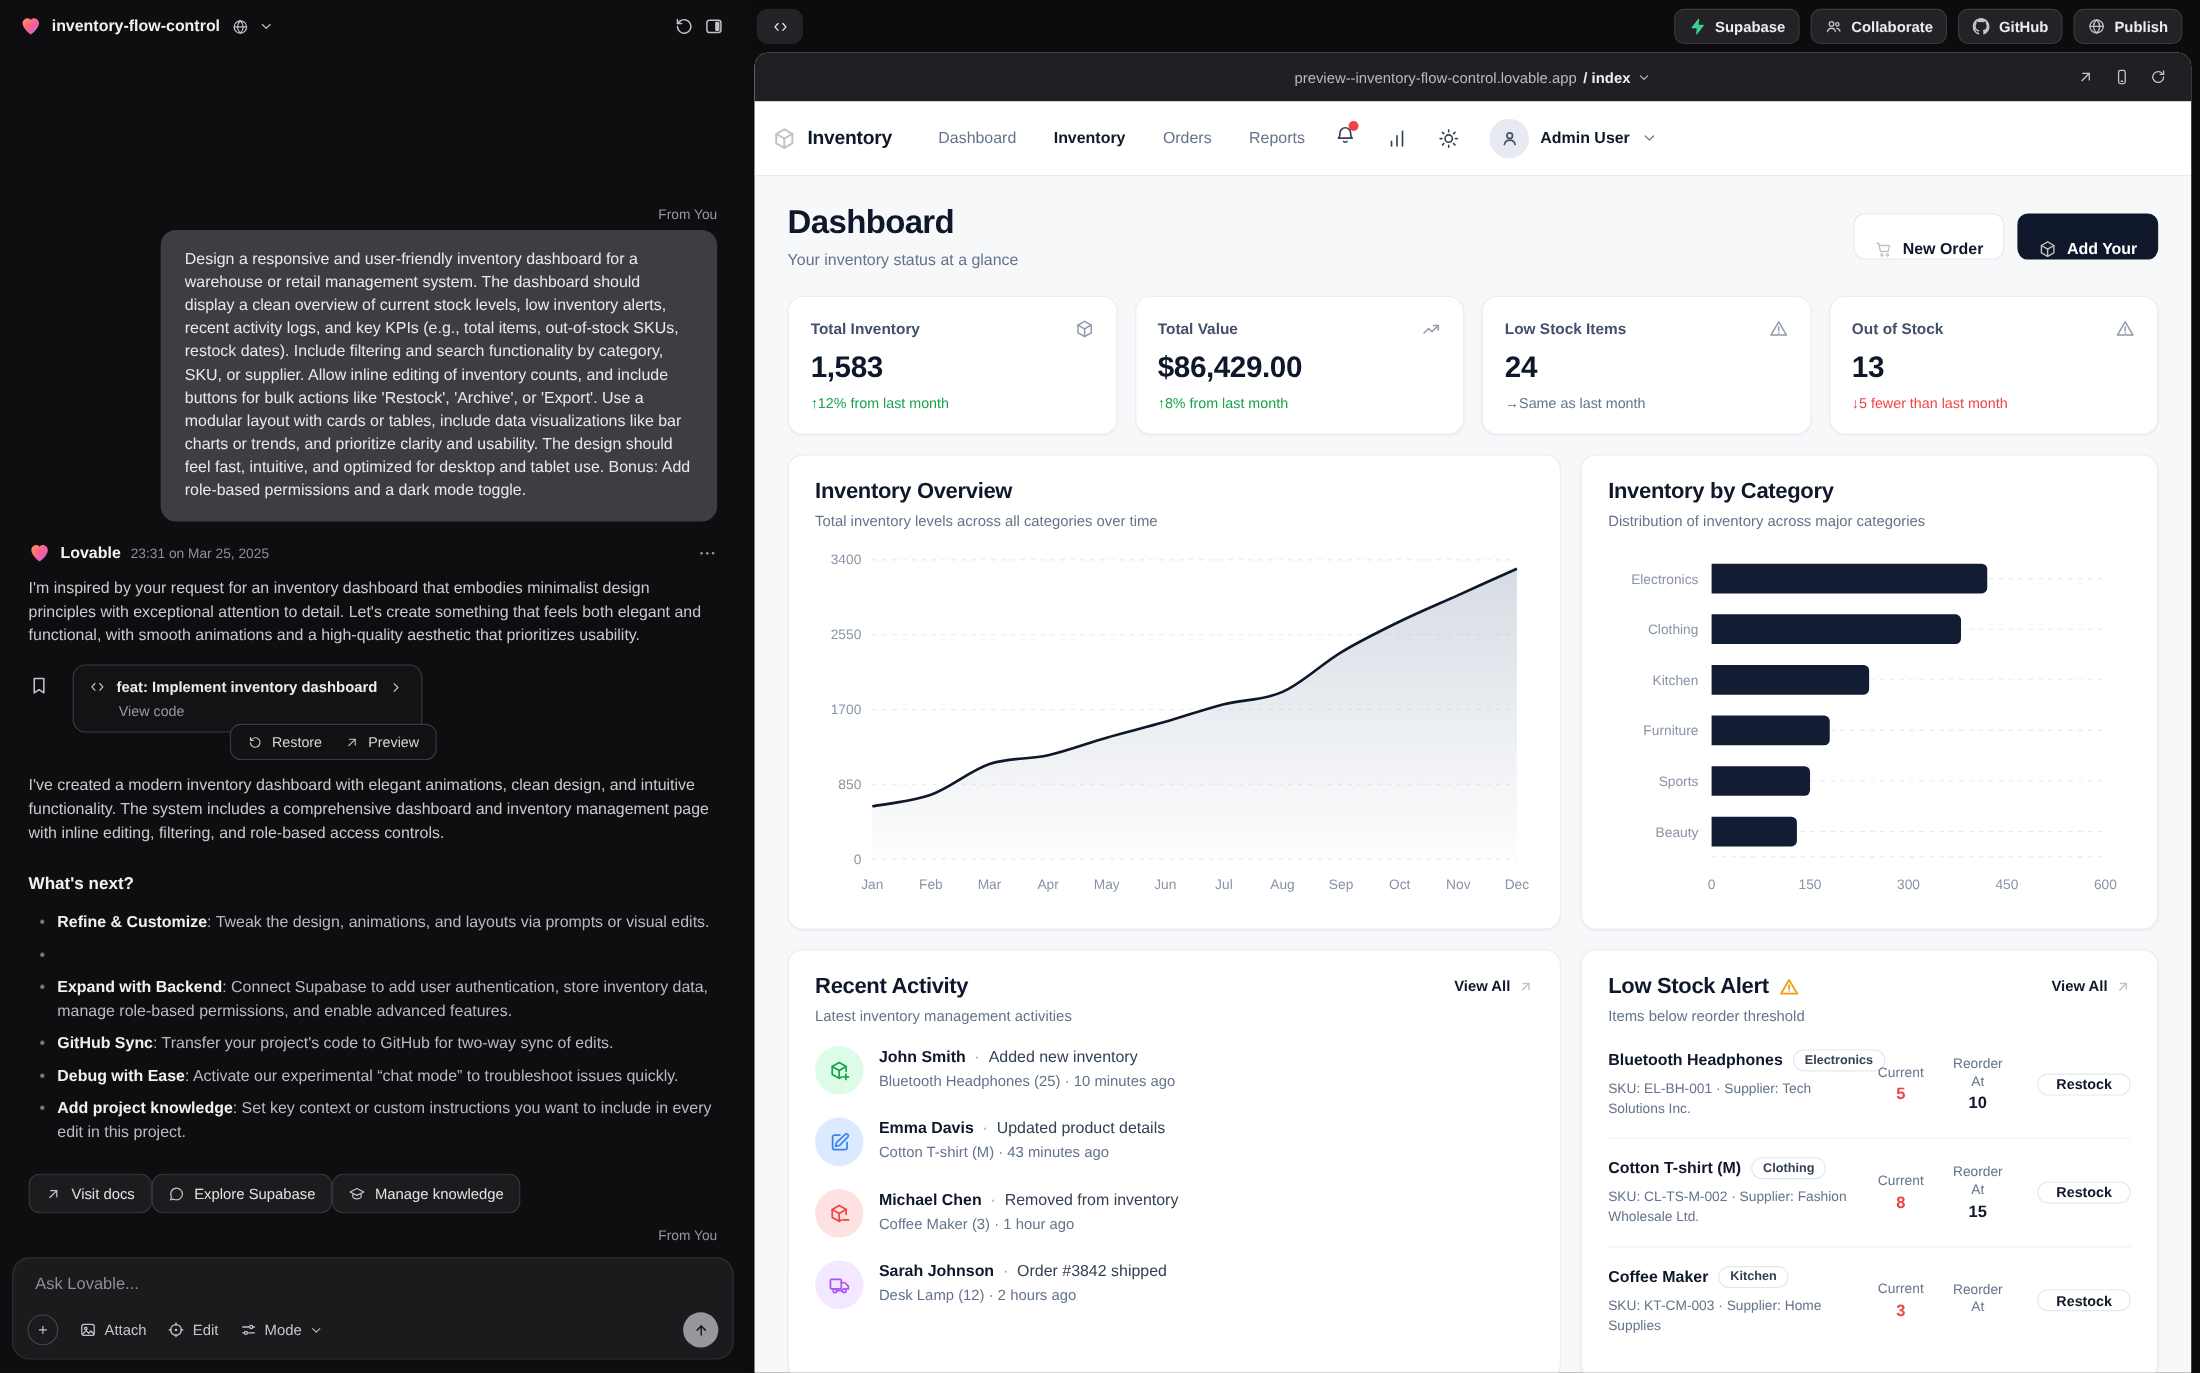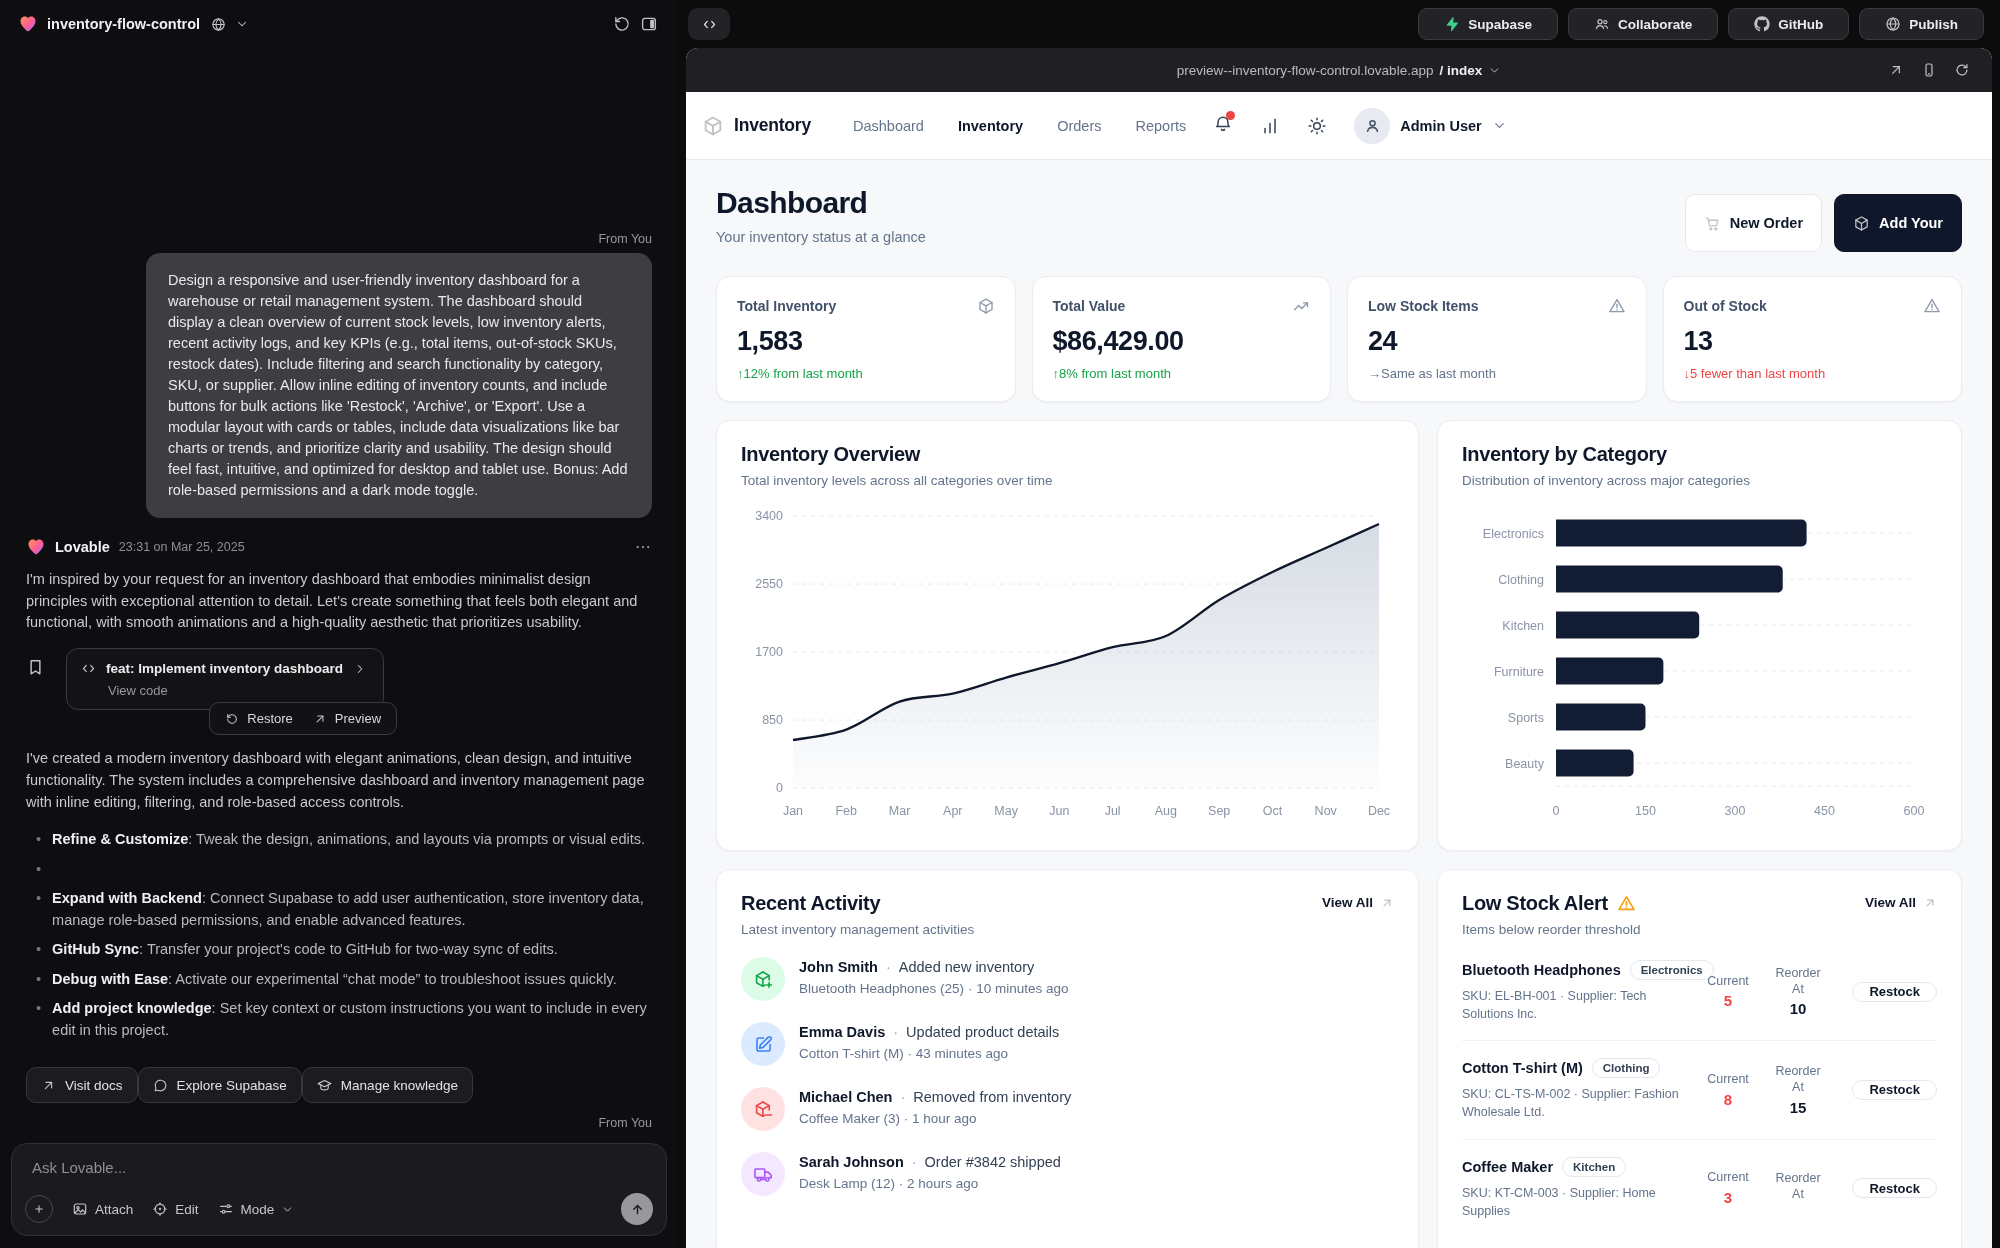--- a/index.html
+++ b/index.html
@@ -47,21 +47,21 @@
   .aitem{display:flex;align-items:center;gap:7px;cursor:pointer}
   .plus-c{width:28px;height:28px;border:1px solid #46464c;border-radius:50%;display:flex;align-items:center;justify-content:center}
   .send{margin-left:auto;width:32px;height:32px;border-radius:50%;background:#97979c;color:#1a1a1c;
     display:flex;align-items:center;justify-content:center;cursor:pointer}
 
   
   .right{flex:1;display:flex;flex-direction:column;background:#0c0c0d;min-width:0}
   .topbar{height:48px;flex:none;display:flex;align-items:center;padding:0 16px 0 10px;gap:10px}
   .code-toggle{width:42px;height:32px;background:#232327;border-radius:10px;display:flex;
     align-items:center;justify-content:center;color:#ededf0;cursor:pointer}
-  .tbtn{display:flex;align-items:center;gap:8px;height:32px;padding:0 25px;background:#232327;
+  .tbtn{display:flex;align-items:center;gap:8px;height:32px;padding:0 12px;background:#232327;
     border:1px solid #3a3a40;border-radius:9px;color:#ececef;font-size:13.5px;font-weight:600;cursor:pointer;white-space:nowrap}
   .frame{flex:1;margin:0 8px;border-radius:12px 12px 0 0;overflow:hidden;display:flex;flex-direction:column;background:#fff}
   .urlbar{height:44px;flex:none;background:#202024;display:flex;align-items:center;justify-content:center;
     position:relative;color:#b9b9bf;font-size:13.5px}
   .url{display:flex;align-items:center;gap:6px}
   .url b{color:#f0f0f2;font-weight:600}
   .url-icons{position:absolute;right:22px;display:flex;gap:17px;color:#c3c3c8}
   .url-icons span{display:flex;cursor:pointer}
 
   
@@ -76,21 +76,21 @@
   .hd-ic{margin-left:27px;color:#334155;position:relative;display:flex;cursor:pointer}
   .bell-dot{position:absolute;top:-3px;right:-2px;width:9px;height:9px;background:#ef4444;border-radius:50%}
   .avatar{margin-left:27px;display:flex;align-items:center;gap:10px;cursor:pointer}
   .av-c{width:36px;height:36px;border-radius:50%;background:#e7ebf1;display:flex;align-items:center;justify-content:center;color:#475569}
   .av-n{font-size:14.5px;font-weight:600;color:#0f172a}
   .page{flex:1;padding:26px 30px 0;overflow:hidden}
   .ph-row{display:flex;align-items:flex-start}
   .pt h1{font-size:30px;color:#0f172a;letter-spacing:-.6px}
   .pt p{margin-top:9px;font-size:14.5px;color:#64748b}
   .ph-actions{margin-left:auto;display:flex;gap:12px;margin-top:8px}
-  .btn-light,.btn-dark{display:flex;align-items:center;gap:9px;height:58px;padding:0 18px;border-radius:10px;
+  .btn-light,.btn-dark{display:flex;align-items:flex-end;gap:9px;height:42px;padding:0 18px;border-radius:10px;
     font-size:14.5px;font-weight:600;cursor:pointer}
   .btn-light{background:#fff;border:1px solid #e4e8ee;color:#0f172a}
   .btn-dark{background:#0f172a;border:1px solid #0f172a;color:#fff}
   .kpis{display:grid;grid-template-columns:repeat(4,1fr);gap:16px;margin-top:24px}
   .kpi{background:#fff;border:1px solid #eaedf2;border-radius:14px;padding:20px;box-shadow:0 1px 2px rgba(16,24,40,.04)}
   .kpi-top{display:flex;justify-content:space-between;align-items:center;color:#42506a;font-size:14px;font-weight:600}
   .kpi-top .kic{color:#8e99ab;display:flex}
   .kpi-val{font-size:27px;font-weight:800;color:#0f172a;margin-top:11px;letter-spacing:-.4px}
   .kpi-delta{font-size:13px;margin-top:9px}
   .d-green{color:#16a34a}.d-gray{color:#64748b}.d-red{color:#ef4444}
@@ -240,20 +240,21 @@
                   </svg>
                 </span>
               <span>Preview</span>
             </span>
           </div>
         </div>
       </div>
 
       <p class="msg" style="margin-top:38px">I've created a modern inventory dashboard with elegant animations, clean design, and intuitive functionality. The system includes a comprehensive dashboard and inventory management page with inline editing, filtering, and role-based access controls.</p>
 
+      <div class="wn">What's next?</div>
       <ul class="bullets" id="bulletList">
           <li>
             <span class="dot">•</span>
             <span><b>Refine &amp; Customize</b><span>: Tweak the design, animations, and layouts via prompts or visual edits.</span></span>
           </li>
           <li>
             <span class="dot">•</span>
           </li>
           <li>
             <span class="dot">•</span>

